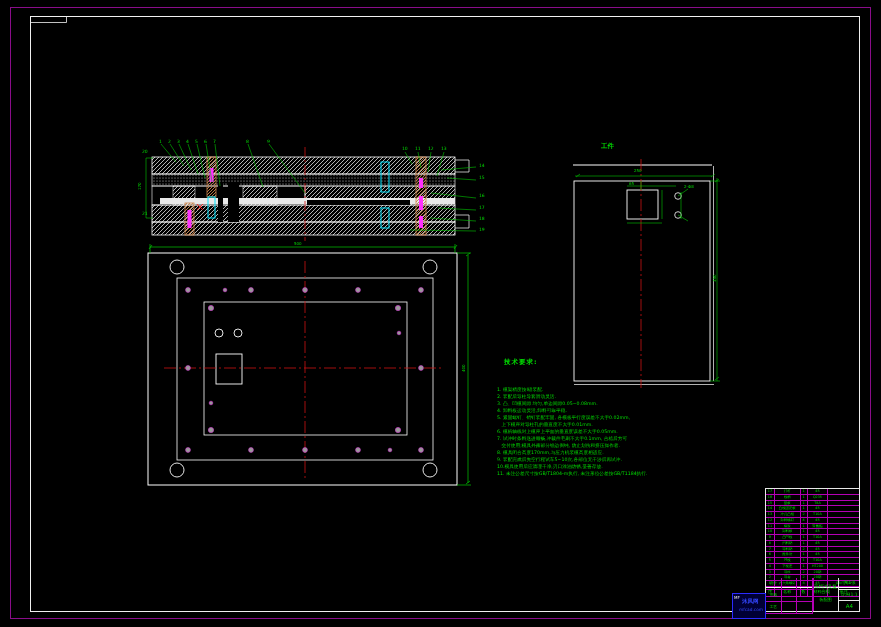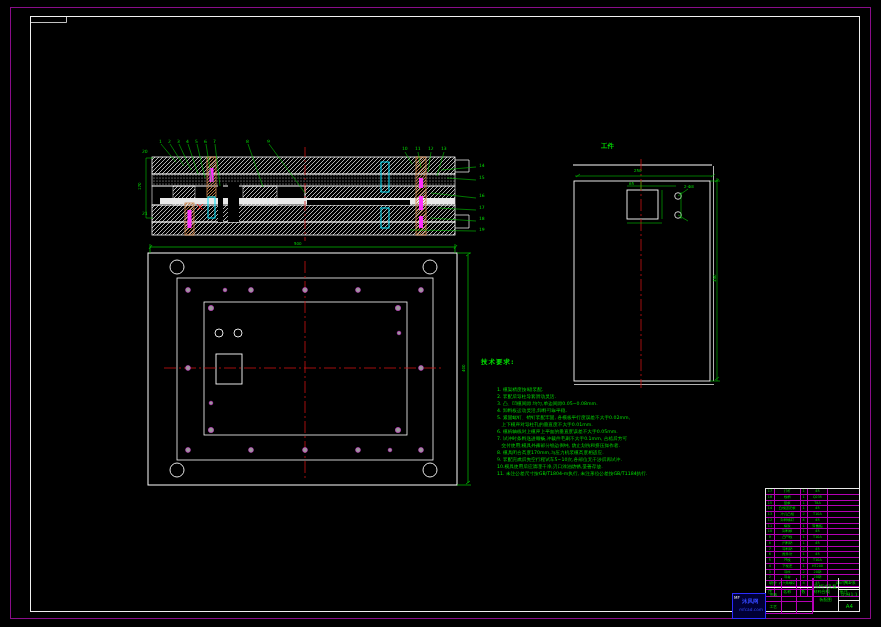--- a/index.html
+++ b/index.html
@@ -3,21 +3,21 @@
 <meta charset="utf-8">
 <style>
   html,body{margin:0;padding:0;background:#000;}
   #sheet{position:relative;width:881px;height:627px;background:#000;overflow:hidden;
          font-family:"DejaVu Sans",sans-serif;}
   #linework{position:absolute;left:0;top:0;}
   .txt{position:absolute;color:#00dc00;white-space:pre;line-height:1.05;}
   .inum{position:absolute;color:#00dc00;font-size:4.5px;}
   .dlabel{position:absolute;color:#00dc00;font-size:4px;}
   .dlabel.rot{transform:rotate(-90deg);transform-origin:left top;}
-  #notes-heading{left:481px;top:359px;font-size:6.5px;letter-spacing:1px;font-weight:bold;}
+  #notes-heading{left:504px;top:359px;font-size:6.5px;letter-spacing:1px;font-weight:bold;}
   #notes{position:absolute;left:497px;top:386px;}
   #notes div{font-size:4.7px;height:7px;color:#00dc00;white-space:pre;}
   #wp-label{left:601px;top:143px;font-size:6.5px;font-weight:bold;}
   
   #tblock{position:absolute;left:765px;top:488px;width:95px;height:124px;
           border:1px solid #e8e8e8;box-sizing:border-box;background:#000;}
   .bomrow{position:relative;display:flex;height:4.76px;border-bottom:0.5px solid #b400b4;}
   .bomrow span{display:block;font-size:3.4px;line-height:4.6px;color:#00dc00;overflow:hidden;
                border-right:0.5px solid #b400b4;box-sizing:border-box;text-align:center;}
   .c0{width:9px}.c1{width:26px}.c2{width:7px}.c3{width:21px}.c4{width:31px;border-right:none!important}

